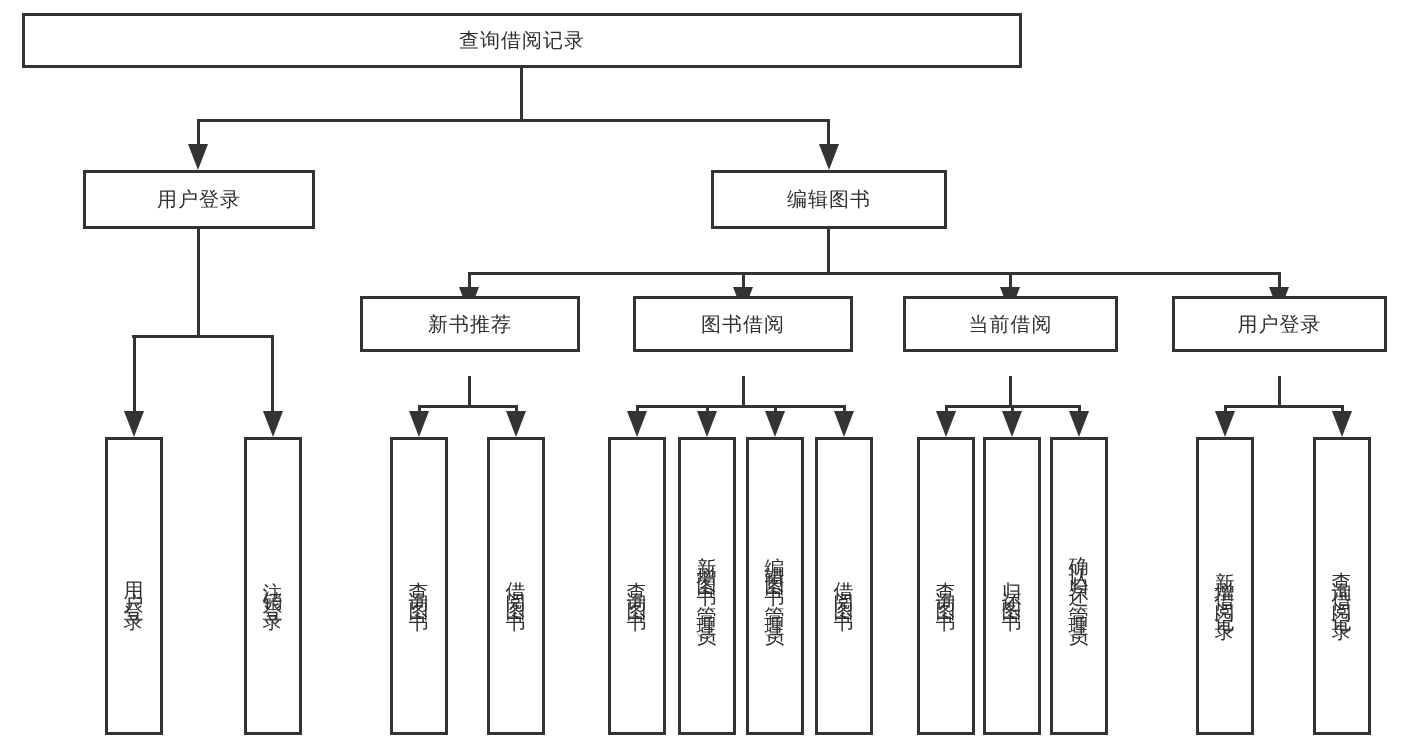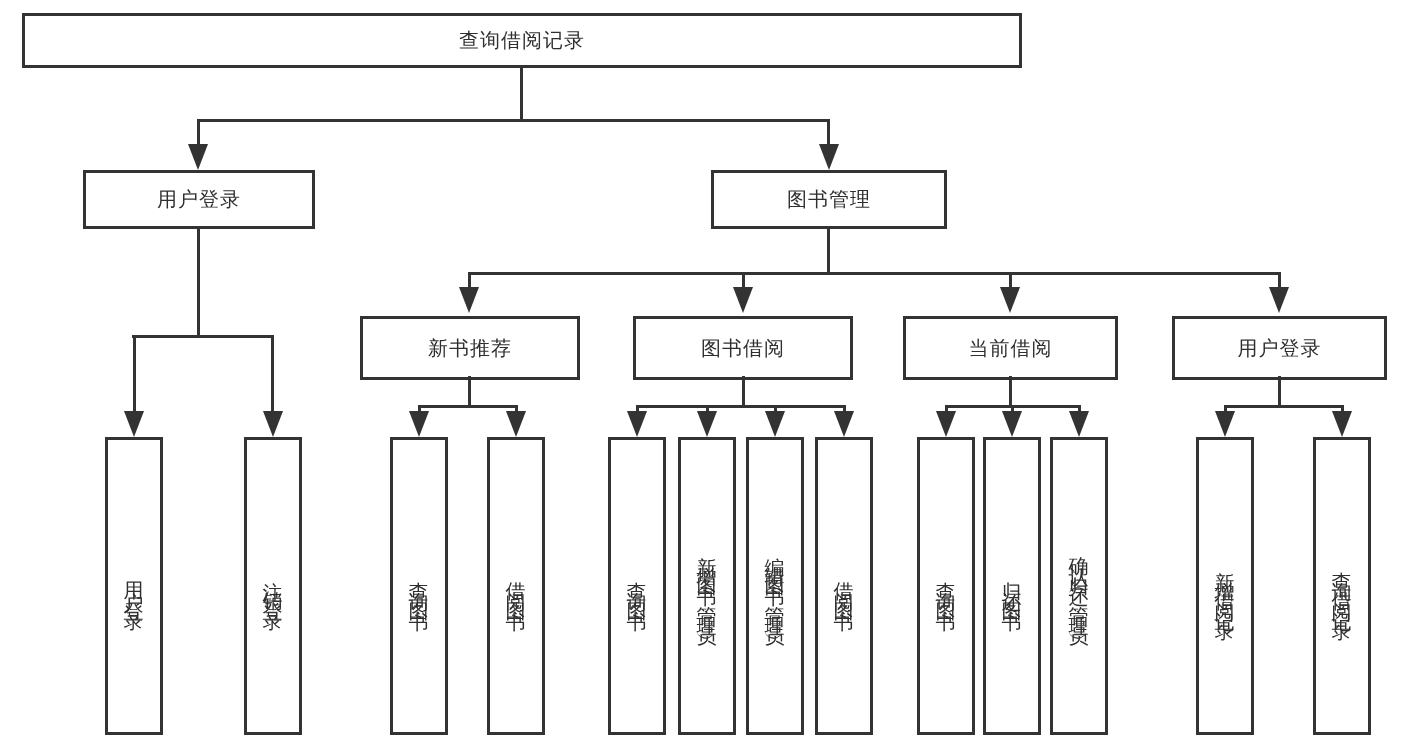--- a/index.html
+++ b/index.html
@@ -18,21 +18,21 @@
     box-sizing:border-box;
     display:flex;
     align-items:center;
     justify-content:center;
     font-size:20px;
     letter-spacing:1px;
     color:#2f2f2f;
   }
   .root{left:22px;top:13px;width:1000px;height:55px;}
   .lvl2{top:170px;height:59px;}
-  .lvl3{top:316px;height:64px;}
+  .lvl3{top:296px;height:56px;}
   .leaf{top:437px;width:58px;height:298px;}
   .vtext{
     writing-mode:vertical-rl;
     text-orientation:mixed;
     font-size:20px;
     letter-spacing:10px;
     line-height:1.1;
     white-space:nowrap;
   }
   .vline{position:absolute;width:3px;background:#333333;}
@@ -60,21 +60,21 @@
   <div class="box root">查询借阅记录</div>
 
   <div class="vline" style="left:520px;top:67px;height:54px"></div>
   <div class="hline" style="left:197px;top:119px;width:633px"></div>
   <div class="vline" style="left:197px;top:119px;height:27px"></div>
   <div class="arrow" style="left:188px;top:144px"></div>
   <div class="vline" style="left:827px;top:119px;height:27px"></div>
   <div class="arrow" style="left:819px;top:144px"></div>
 
   <div class="box lvl2" style="left:83px;width:232px">用户登录</div>
-  <div class="box lvl2" style="left:711px;width:236px">图书管理</div>
+  <div class="box lvl2" style="left:711px;width:236px">编辑图书</div>
 
   <div class="vline" style="left:197px;top:229px;height:109px"></div>
   <div class="hline" style="left:132px;top:335px;width:142px"></div>
   <div class="vline" style="left:133px;top:335px;height:78px"></div>
   <div class="arrow" style="left:124px;top:411px"></div>
   <div class="vline" style="left:271px;top:335px;height:78px"></div>
   <div class="arrow" style="left:263px;top:411px"></div>
 
   <div class="vline" style="left:827px;top:229px;height:46px"></div>
   <div class="hline" style="left:468px;top:272px;width:813px"></div>

